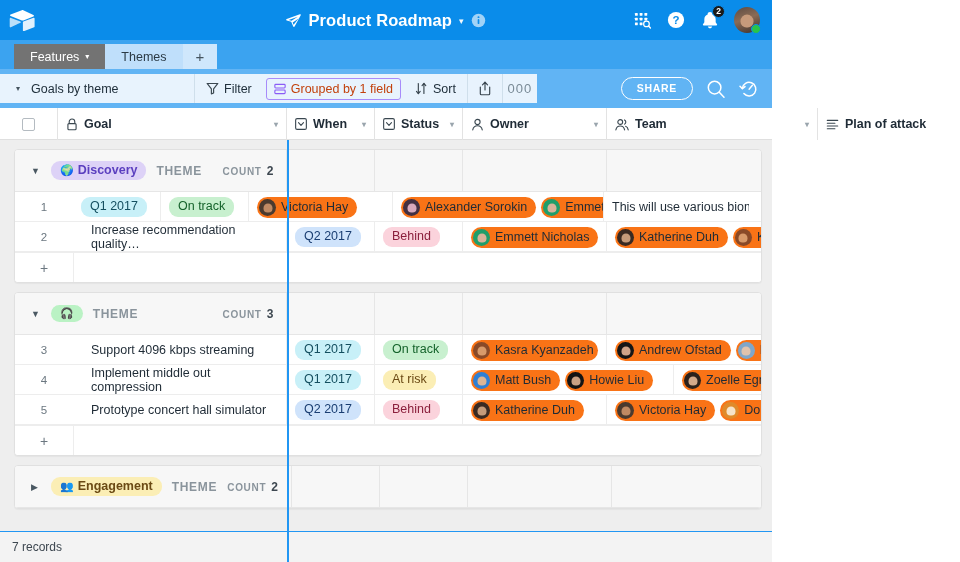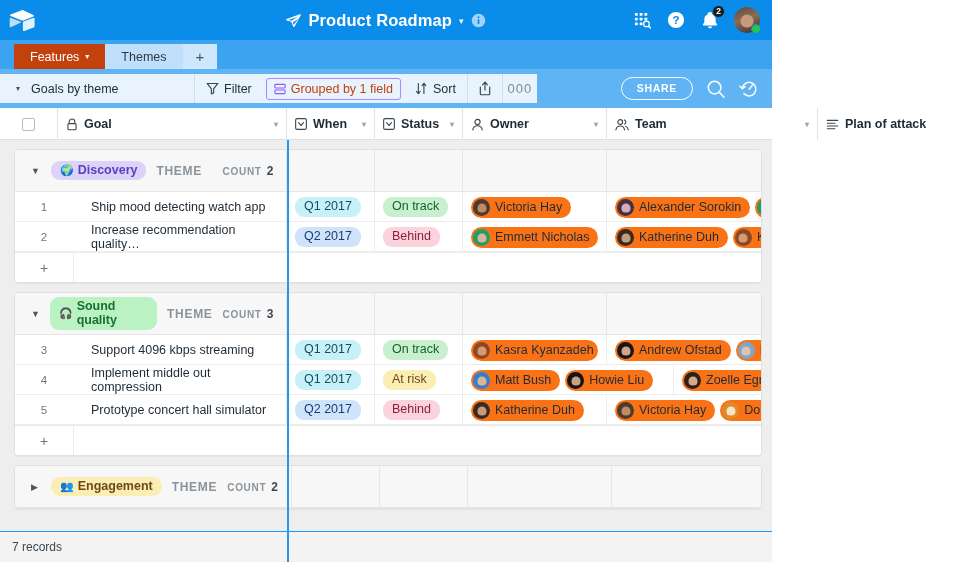--- a/index.html
+++ b/index.html
@@ -60,21 +60,21 @@
 
   
   .tabbar {
     height: 29px; background: #3ba3f0; flex: 0 0 29px;
     display: flex; align-items: flex-end; padding-left: 14px;
   }
   .tab {
     height: 25px; padding: 0 16px; display: flex; align-items: center;
     font-size: 12.5px; cursor: pointer; white-space: nowrap;
   }
-  .tab.active { background: #c2410c; color: #fff; gap: 6px; font-weight: normal; }
+  .tab.active { background: #737373; color: #fff; gap: 6px; font-weight: normal; }
   .tab.active .tcaret { font-size: 8px; }
   .tab.inactive { background: #bfdffb; color: #2b3a45; }
   .tab.add { background: #cfe7fc; color: #45545f; padding: 0 13px; font-size: 15px; }
 
   
   .toolbar {
     height: 39px; background: #61b4f4; flex: 0 0 39px;
     display: flex; align-items: center; position: relative;
   }
   .tb-left { display: flex; align-items: stretch; height: 29px; margin-left: 0; }
@@ -466,21 +466,20 @@
             <div class="grp-filler">
               <div class="grp-fcell" style="width: 88px;"></div>
               <div class="grp-fcell" style="width: 88px;"></div>
               <div class="grp-fcell" style="width: 144px;"></div>
               <div class="grp-fcell" style="width: 211px;"></div>
               <div class="grp-fcell" style="width: 145px; border-right: none;"></div>
             </div>
           </div>
           <div class="row">
             <div class="cell c-num">1</div>
-            <div class="cell c-goal">Ship mood detecting watch app</div>
             <div class="cell c-when">
               <span class="pill" style="background: rgb(200, 240, 248); color: rgb(20, 79, 96);">Q1 2017</span>
             </div>
             <div class="cell c-status">
               <span class="pill" style="background: rgb(200, 240, 207); color: rgb(21, 99, 43);">On track</span>
             </div>
             <div class="cell c-owner">
               <span class="chip">
                 <span class="av" style="background: rgb(75, 58, 46);">
                   <i style="background: rgb(192, 138, 99);"></i>
@@ -541,21 +540,20 @@
             <span class="plus">+</span>
             <span class="rest"></span>
           </div>
         </div>
         <div class="group">
           <div class="grp-head">
             <div class="grp-main">
               <span class="grp-arrow">▼</span>
               <span class="grp-badge" style="background: rgb(186, 242, 196); color: rgb(22, 112, 47);">
                 <span class="emo">🎧</span>
-                <span>Sound quality</span>
               </span>
               <span class="grp-label">THEME</span>
               <span class="grp-count">
                 <span>COUNT</span>
                 <b>3</b>
               </span>
             </div>
             <div class="grp-filler">
               <div class="grp-fcell" style="width: 88px;"></div>
               <div class="grp-fcell" style="width: 88px;"></div>

